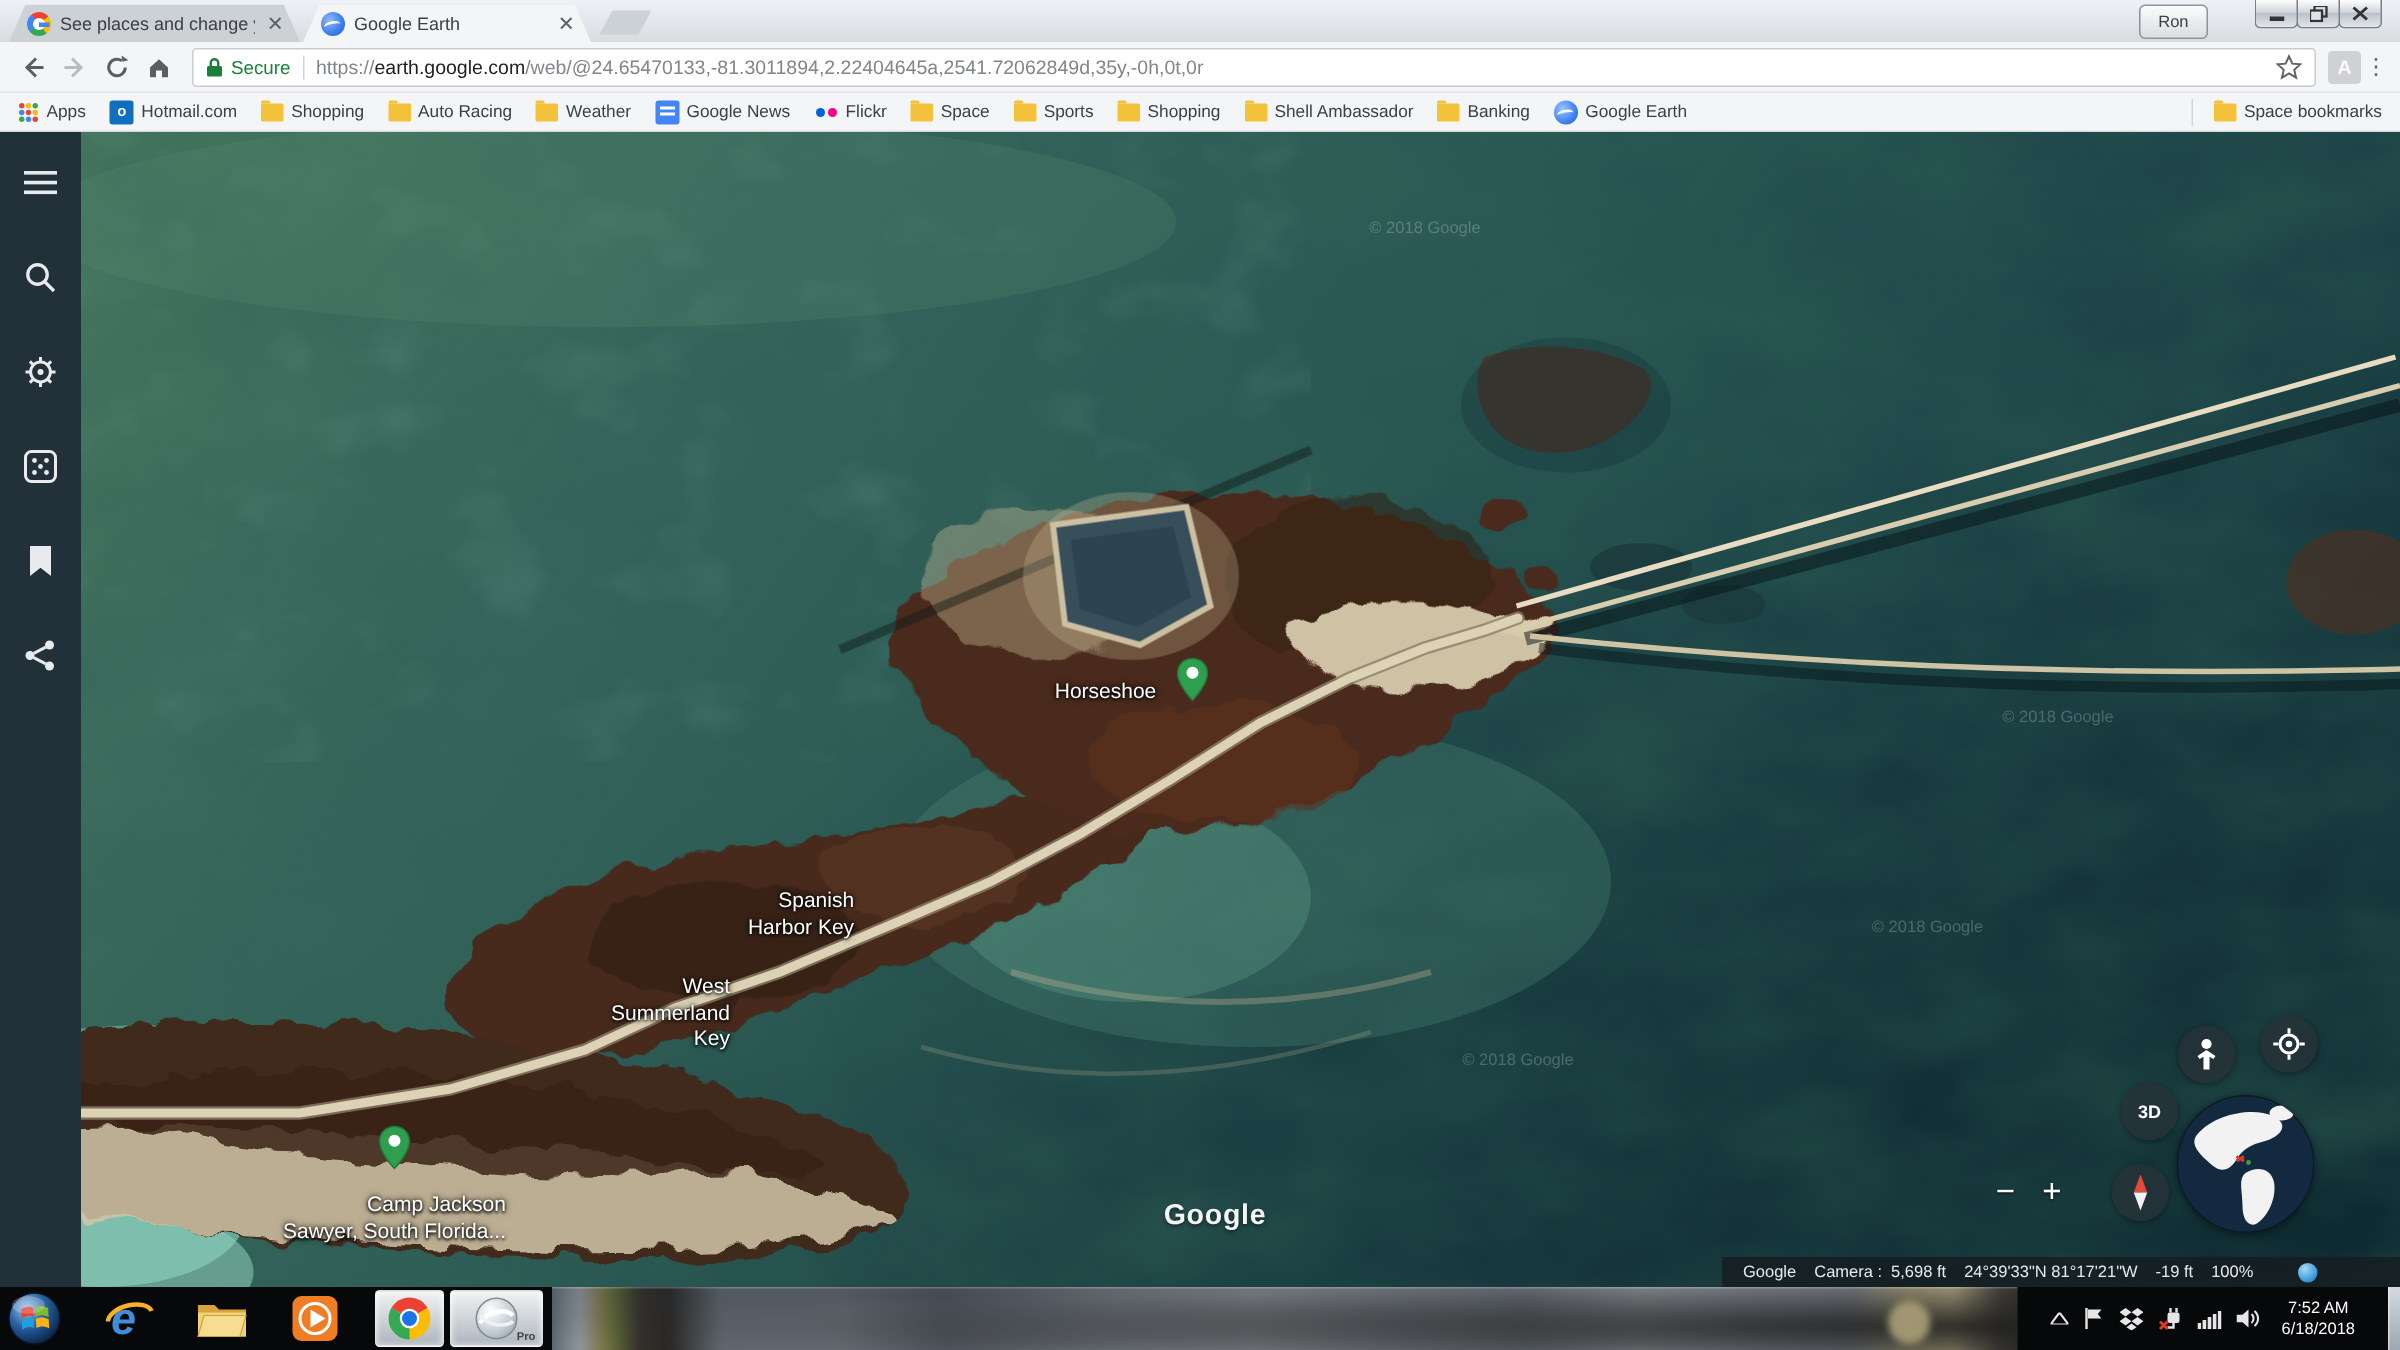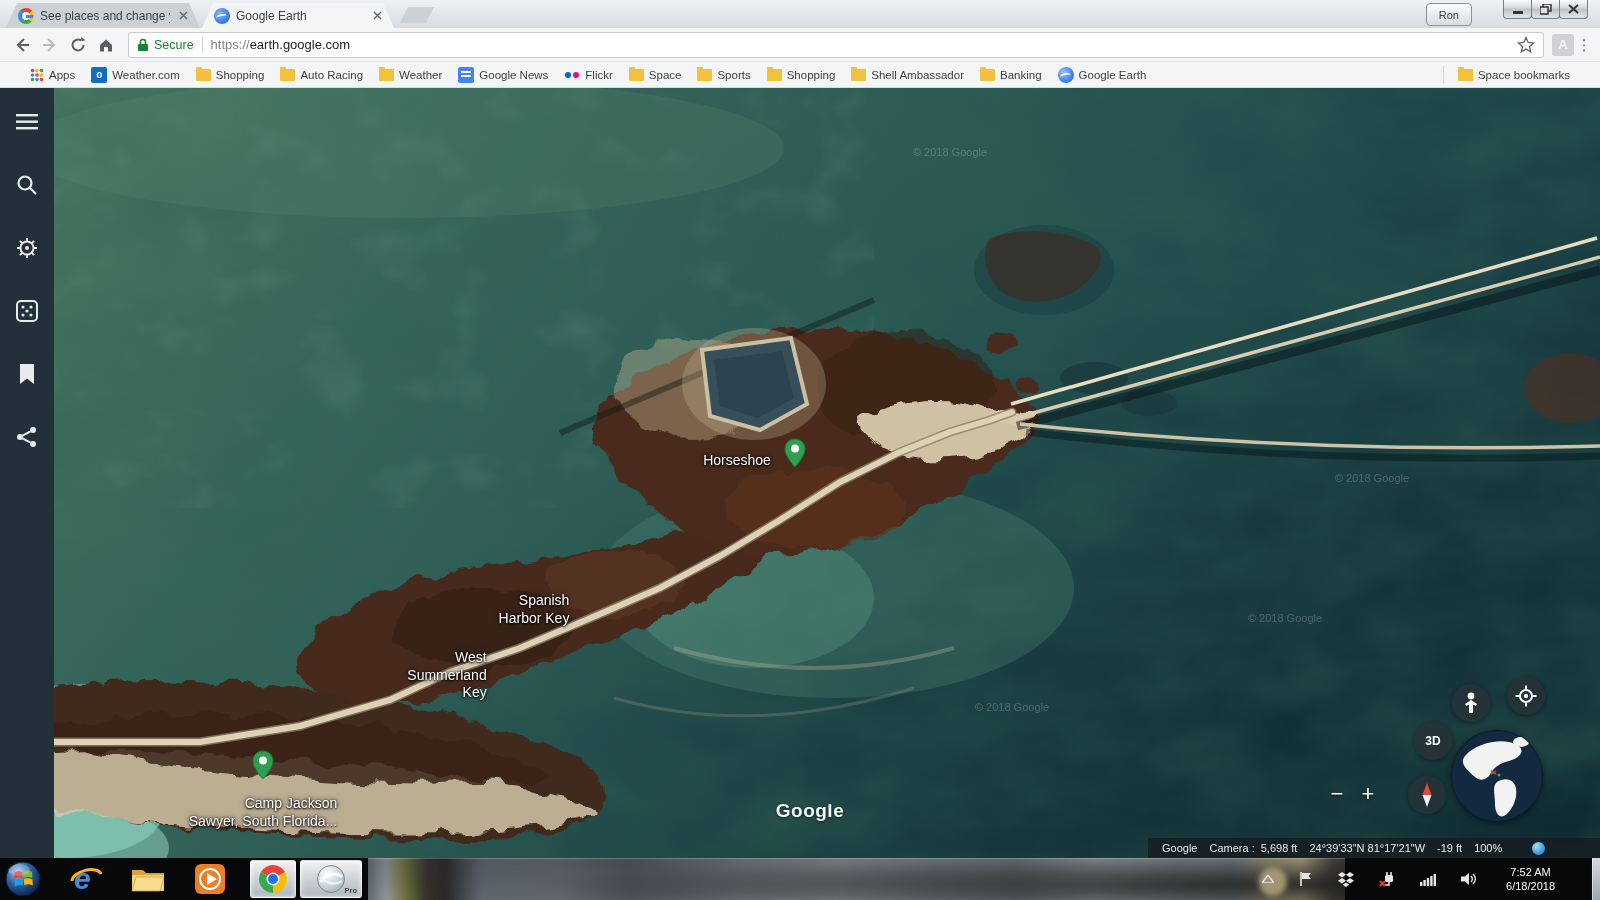--- a/index.html
+++ b/index.html
@@ -42,21 +42,21 @@
   .url-scheme,.url-path{color:#80868b;}
   .url-host{color:#202124;}
   #secure-label{color:#188038;font-size:12.5px;margin-left:5px;}
   .obx-right{margin-left:auto;display:flex;align-items:center;gap:4px;}
   .ext-icon{width:22px;height:22px;border-radius:3px;background:#cfd1d4;display:flex;align-items:center;justify-content:center;
     color:#fafafa;font-size:13px;font-weight:bold;}
   .dots{color:#5f6368;font-size:15px;letter-spacing:0;line-height:5px;width:20px;text-align:center;}
 
   
   #bookmarksbar{position:absolute;left:0;top:62px;width:1600px;height:26px;background:#f4f5f6;
-    display:flex;align-items:center;font-size:11.5px;color:#3c4043;border-bottom:1px solid #d9dbde;padding:0 22px;}
+    display:flex;align-items:center;font-size:11.5px;color:#3c4043;border-bottom:1px solid #d9dbde;padding:0 4px;}
   .bm{display:flex;align-items:center;gap:5px;padding:0 8px;height:20px;white-space:nowrap;}
   .bm-folder{width:15px;height:12px;background:#f3c13a;border-radius:1px;position:relative;}
   .bm-folder::before{content:"";position:absolute;left:0;top:-2px;width:6px;height:2px;background:#f3c13a;border-radius:1px 1px 0 0;}
   .bm-spacer{flex:1;}
   .bm-sep{width:1px;height:18px;background:#d4d6d9;margin:0 6px;}
   .icon16{width:16px;height:16px;border-radius:2px;position:relative;flex:0 0 auto;}
   .ic-outlook{background:#106ebe;color:#fff;font-size:10px;font-weight:bold;display:flex;align-items:center;justify-content:center;}
   .ic-news{background:#4285f4;}
   .ic-news::after{content:"";position:absolute;left:3px;top:4px;width:10px;height:2px;background:#fff;box-shadow:0 4px 0 #fff;}
   .ic-flickr{background:transparent;display:flex;align-items:center;justify-content:center;gap:2px;}
@@ -103,21 +103,21 @@
       radial-gradient(circle at 92% 55%,rgba(225,208,152,.95) 0 13px,rgba(225,208,152,0) 15px),
       radial-gradient(ellipse at 97% 60%,rgba(40,38,33,.9),rgba(40,38,33,0) 60%),
       radial-gradient(ellipse at 24% 20%,rgba(52,58,64,.55),rgba(52,58,64,0) 55%),
       radial-gradient(ellipse at 30% 80%,rgba(60,64,70,.45),rgba(60,64,70,0) 50%),
       linear-gradient(90deg,#6f7a86 0%,#b9c3cd 1.5%,#e6e9ec 2.5%,#c3b75f 4%,#86923f 5%,#473a2c 6.5%,#332a22 8.5%,#9aa2ab 12%,#aab0b6 20%,#848a92 27%,#b7bcc2 38%,#c8cbcf 48%,#a2a8b0 58%,#8f959d 66%,#b2b7bd 74%,#999fa7 82%,#90969e 88%,#c5b68a 92%,#d8c99c 95%,#5a5349 98%,#3f3b35 100%);}
   #tb-glass .tint{position:absolute;inset:0;background:rgba(12,17,24,.28);border-top:1px solid rgba(255,255,255,.22);}
   .tbicon{position:absolute;top:3px;width:36px;height:36px;display:flex;align-items:center;justify-content:center;}
   .tbbtn{position:absolute;top:2px;height:38px;border-radius:3px;display:flex;align-items:center;justify-content:center;
     background:linear-gradient(rgba(255,255,255,.95),rgba(214,224,234,.8));
     border:1px solid rgba(255,255,255,.55);box-shadow:inset 0 0 4px rgba(255,255,255,.8);}
-  #tray{position:absolute;right:12px;top:0;height:42px;display:flex;align-items:center;gap:25px;}
+  #tray{position:absolute;right:12px;top:0;height:42px;display:flex;align-items:center;gap:10px;}
   .trayicon{display:flex;align-items:center;justify-content:center;}
   #clock{color:#fff;font-size:11px;text-align:center;line-height:14px;text-shadow:0 1px 1px rgba(0,0,0,.8);margin-left:4px;}
   #show-desktop{position:absolute;right:0;top:0;width:9px;height:42px;border-left:1px solid #0a0a0a;
     background:linear-gradient(180deg,#d4dae0,#9da7b0);box-shadow:inset 1px 0 0 rgba(255,255,255,.5);}
   .pro-badge{position:absolute;right:4px;bottom:2px;font-size:7.5px;color:#444;font-weight:bold;}
 </style>
 </head>
 <body>
 
 <div id="screen">
@@ -188,20 +188,21 @@
     </div>
     <div id="omnibox">
       <svg width="12" height="14">
           <rect x="1" y="6" width="10" height="7" rx="1" fill="#188038"></rect>
           <path d="M3.5,6 V4 a2.5,2.5 0 0 1 5,0 V6" stroke="#188038" stroke-width="1.6" fill="none"></path>
         </svg>
       <span id="secure-label">Secure</span>
       <span class="sep"></span>
       <span class="url-scheme">https://</span>
         <span class="url-host">earth.google.com</span>
+        <span class="url-path">/web/@24.65470133,-81.3011894,2.22404645a,2541.72062849d,35y,-0h,0t,0r</span>
       <span class="obx-right">
         <svg width="18" height="18">
             <path d="M9,1.5 L11.2,6.4 L16.5,6.9 L12.5,10.5 L13.7,15.8 L9,13 L4.3,15.8 L5.5,10.5 L1.5,6.9 L6.8,6.4 Z" fill="none" stroke="#5f6368" stroke-width="1.3"></path>
           </svg>
       </span>
     </div>
     <div class="ext-icon">A</div>
     <div class="dots">⋮</div>
     <div style="width:6px"></div>
   </div>
@@ -216,21 +217,21 @@
           <circle cx="7" cy="7" r="1.8" fill="#ea4335"></circle>
           <circle cx="11.5" cy="7" r="1.8" fill="#fbbc05"></circle>
         <circle cx="2.5" cy="11.5" r="1.8" fill="#34a853"></circle>
           <circle cx="7" cy="11.5" r="1.8" fill="#4285f4"></circle>
           <circle cx="11.5" cy="11.5" r="1.8" fill="#ea4335"></circle>
       </svg>
       <span>Apps</span>
     </div>
     <div class="bm">
       <span class="icon16 ic-outlook">o</span>
-      <span>Weather.com</span>
+      <span>Hotmail.com</span>
     </div>
     <div class="bm">
       <span class="bm-folder"></span>
       <span>Shopping</span>
     </div>
     <div class="bm">
       <span class="bm-folder"></span>
       <span>Auto Racing</span>
     </div>
     <div class="bm">

